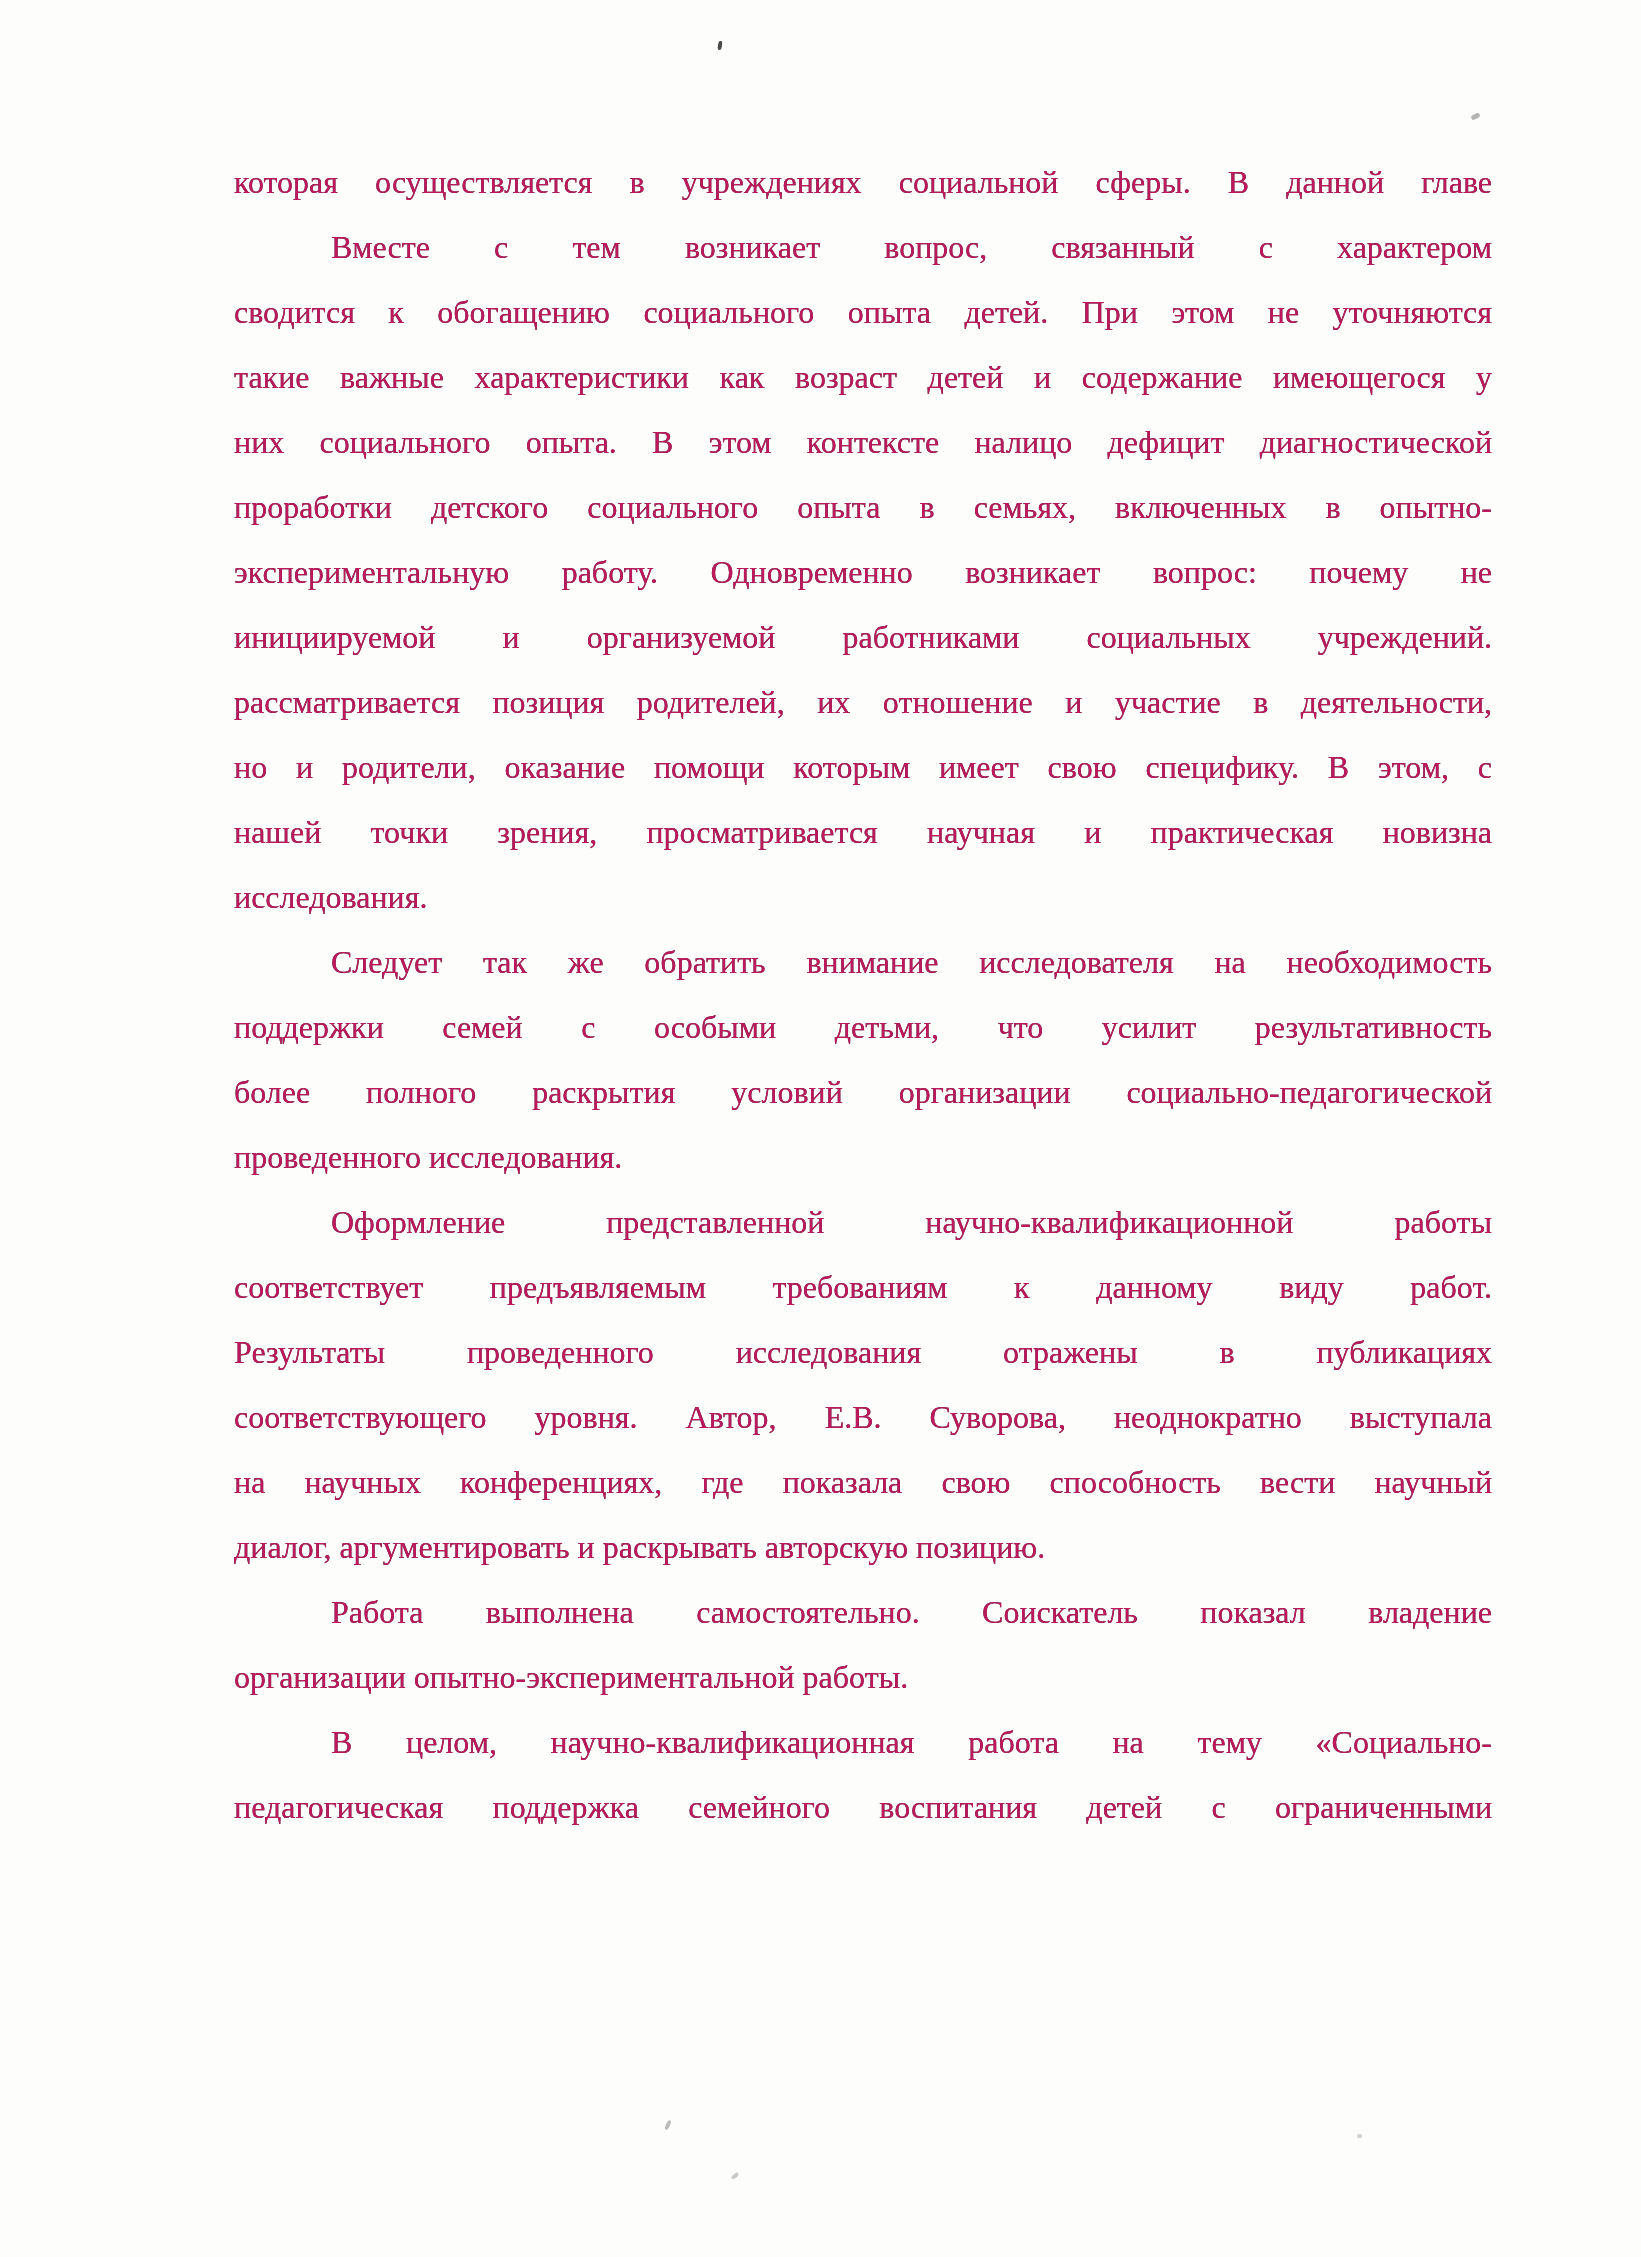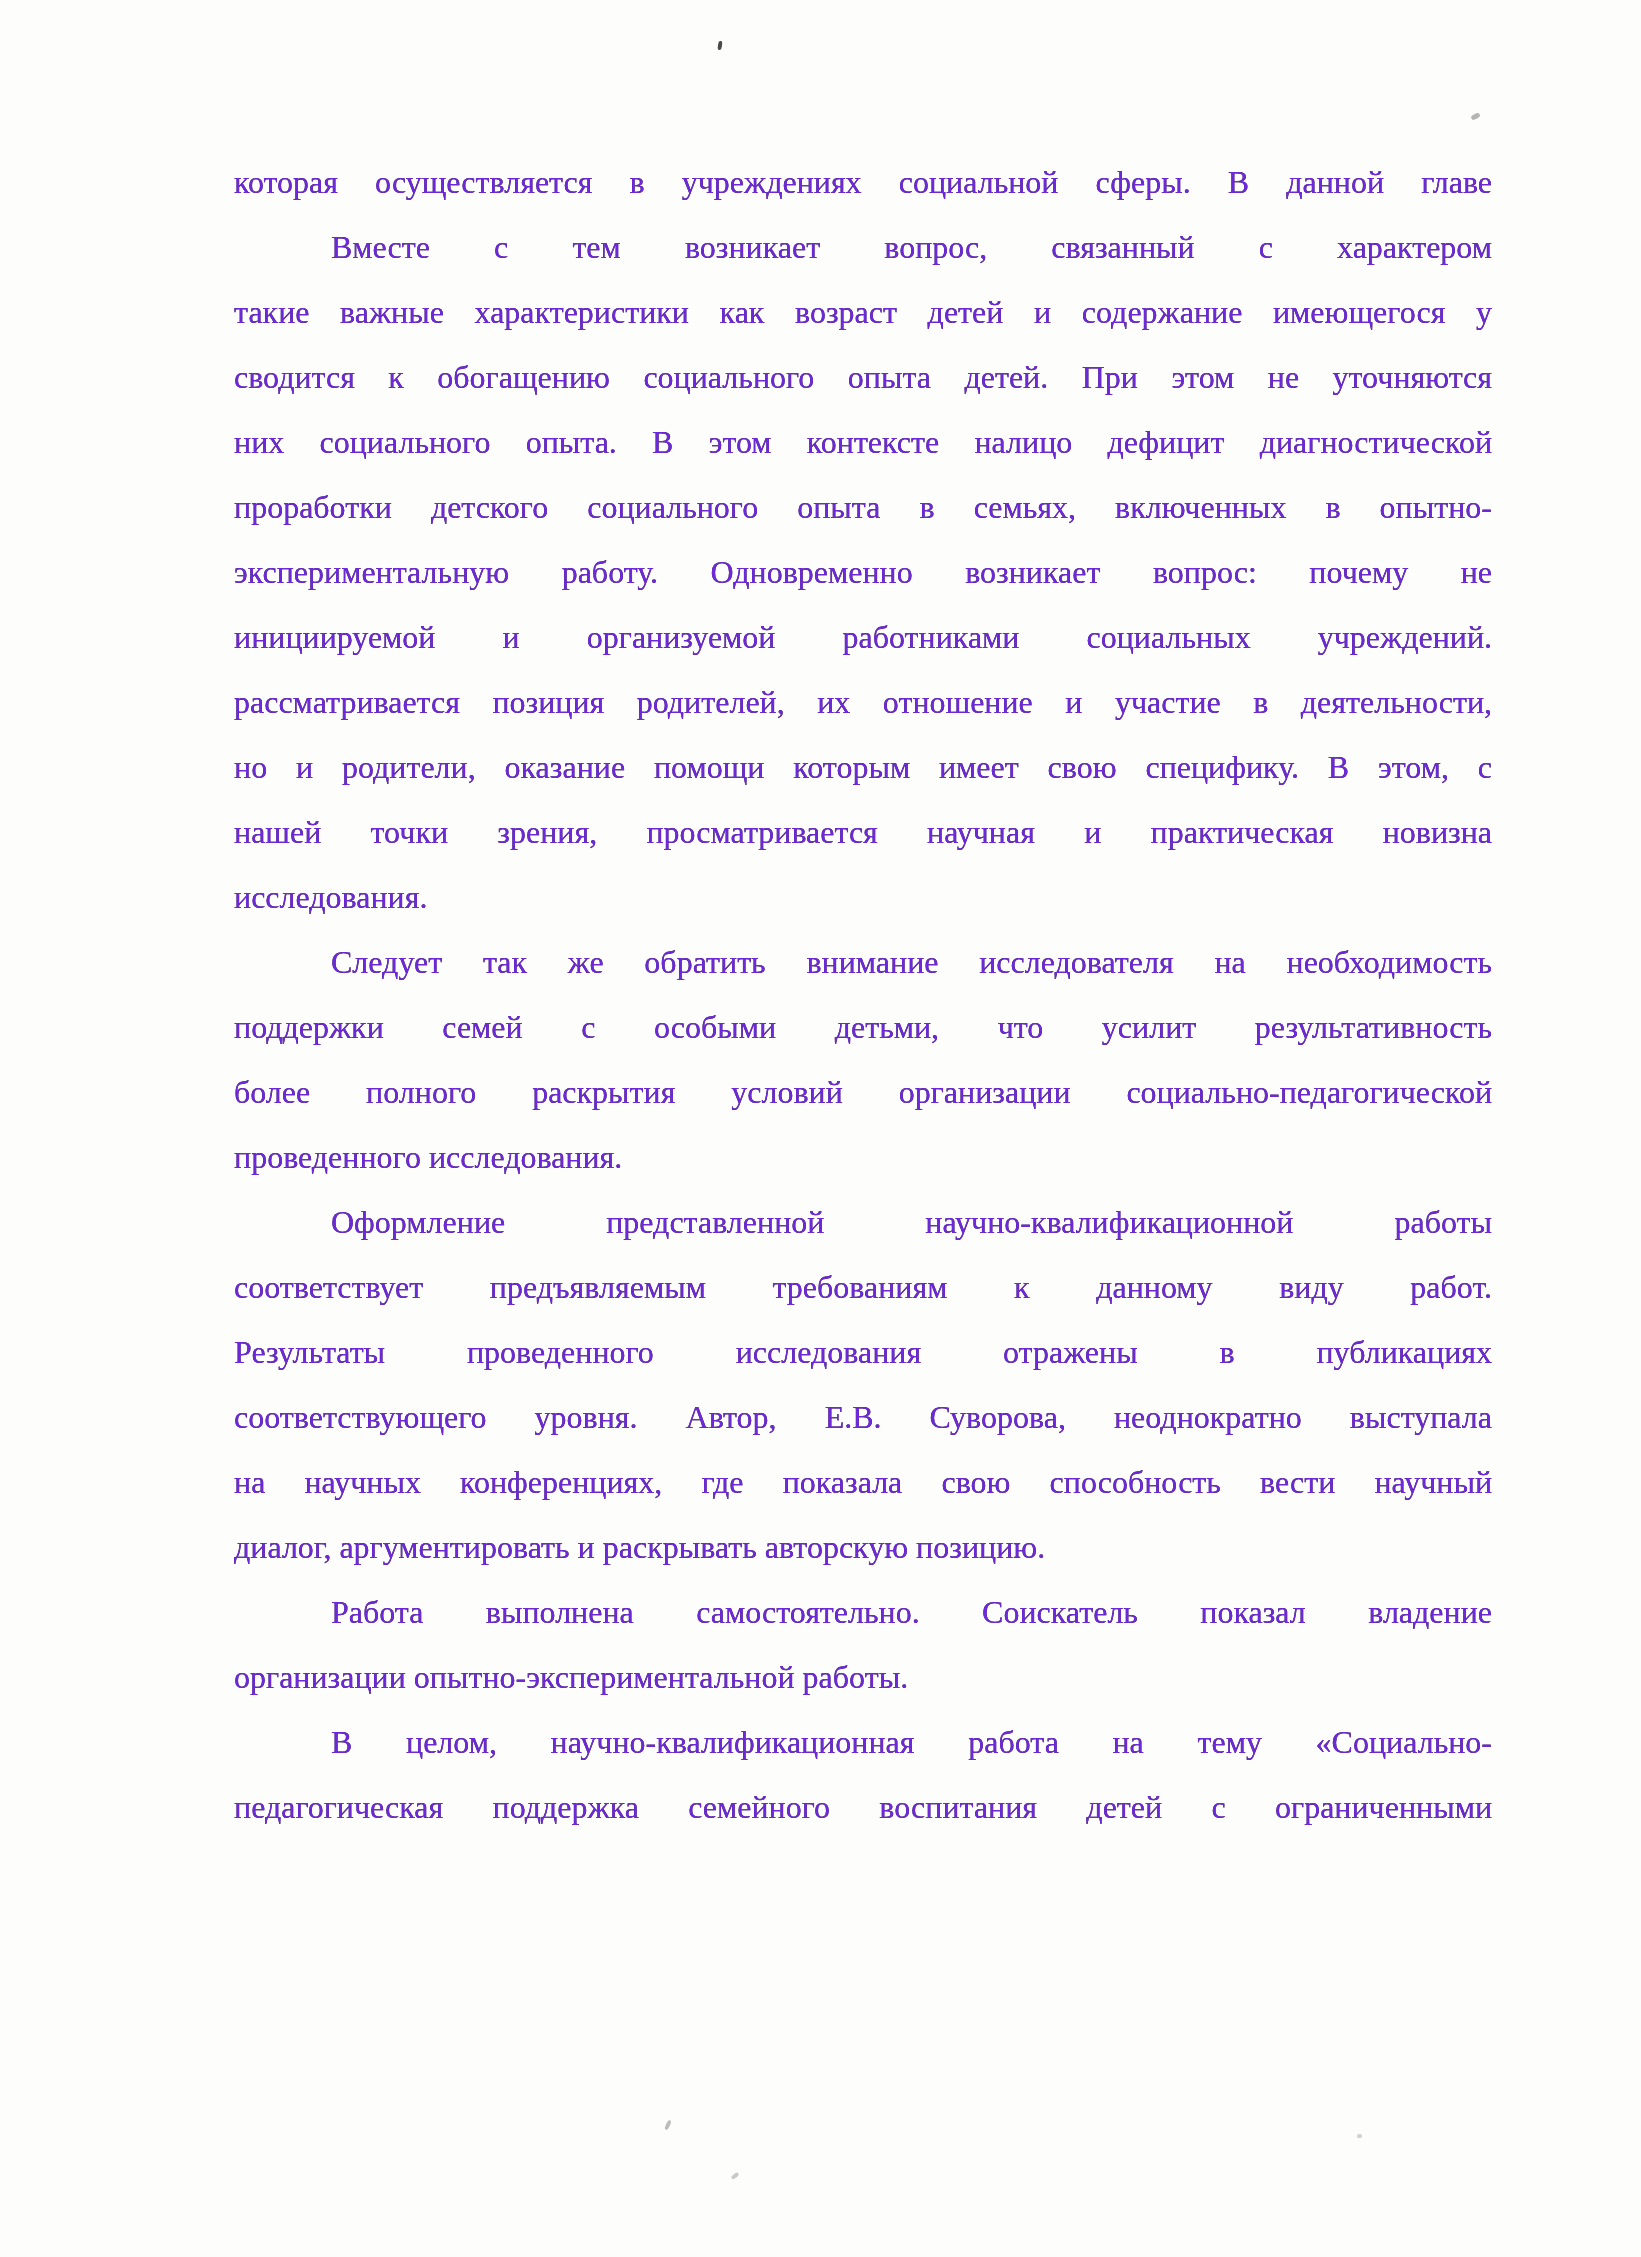--- a/index.html
+++ b/index.html
@@ -43,25 +43,25 @@
   .speck {
     position: absolute;
     border-radius: 40%;
     pointer-events: none;
   }
 </style>
 </head>
 <body>
 
 <div class="page" style="background: rgb(253, 253, 251);">
-  <div class="textblock" style="color: #6d28d9;">
+  <div class="textblock" style="color: #be185d;">
       <div class="line">которая осуществляется в учреждениях социальной сферы. В данной главе</div>
       <div class="line indent">Вместе с тем возникает вопрос, связанный с характером</div>
+      <div class="line">сводится к обогащению социального опыта детей. При этом не уточняются</div>
       <div class="line">такие важные характеристики как возраст детей и содержание имеющегося у</div>
-      <div class="line">сводится к обогащению социального опыта детей. При этом не уточняются</div>
       <div class="line">них социального опыта. В этом контексте налицо дефицит диагностической</div>
       <div class="line">проработки детского социального опыта в семьях, включенных в опытно-</div>
       <div class="line">экспериментальную работу. Одновременно возникает вопрос: почему не</div>
       <div class="line">инициируемой и организуемой работниками социальных учреждений.</div>
       <div class="line">рассматривается позиция родителей, их отношение и участие в деятельности,</div>
       <div class="line">но и родители,  оказание помощи которым имеет свою специфику. В этом, с</div>
       <div class="line">нашей точки зрения, просматривается научная и практическая новизна</div>
       <div class="line end">исследования.</div>
       <div class="line indent">Следует так же обратить внимание исследователя на необходимость</div>
       <div class="line">поддержки семей с особыми детьми, что усилит результативность</div>

